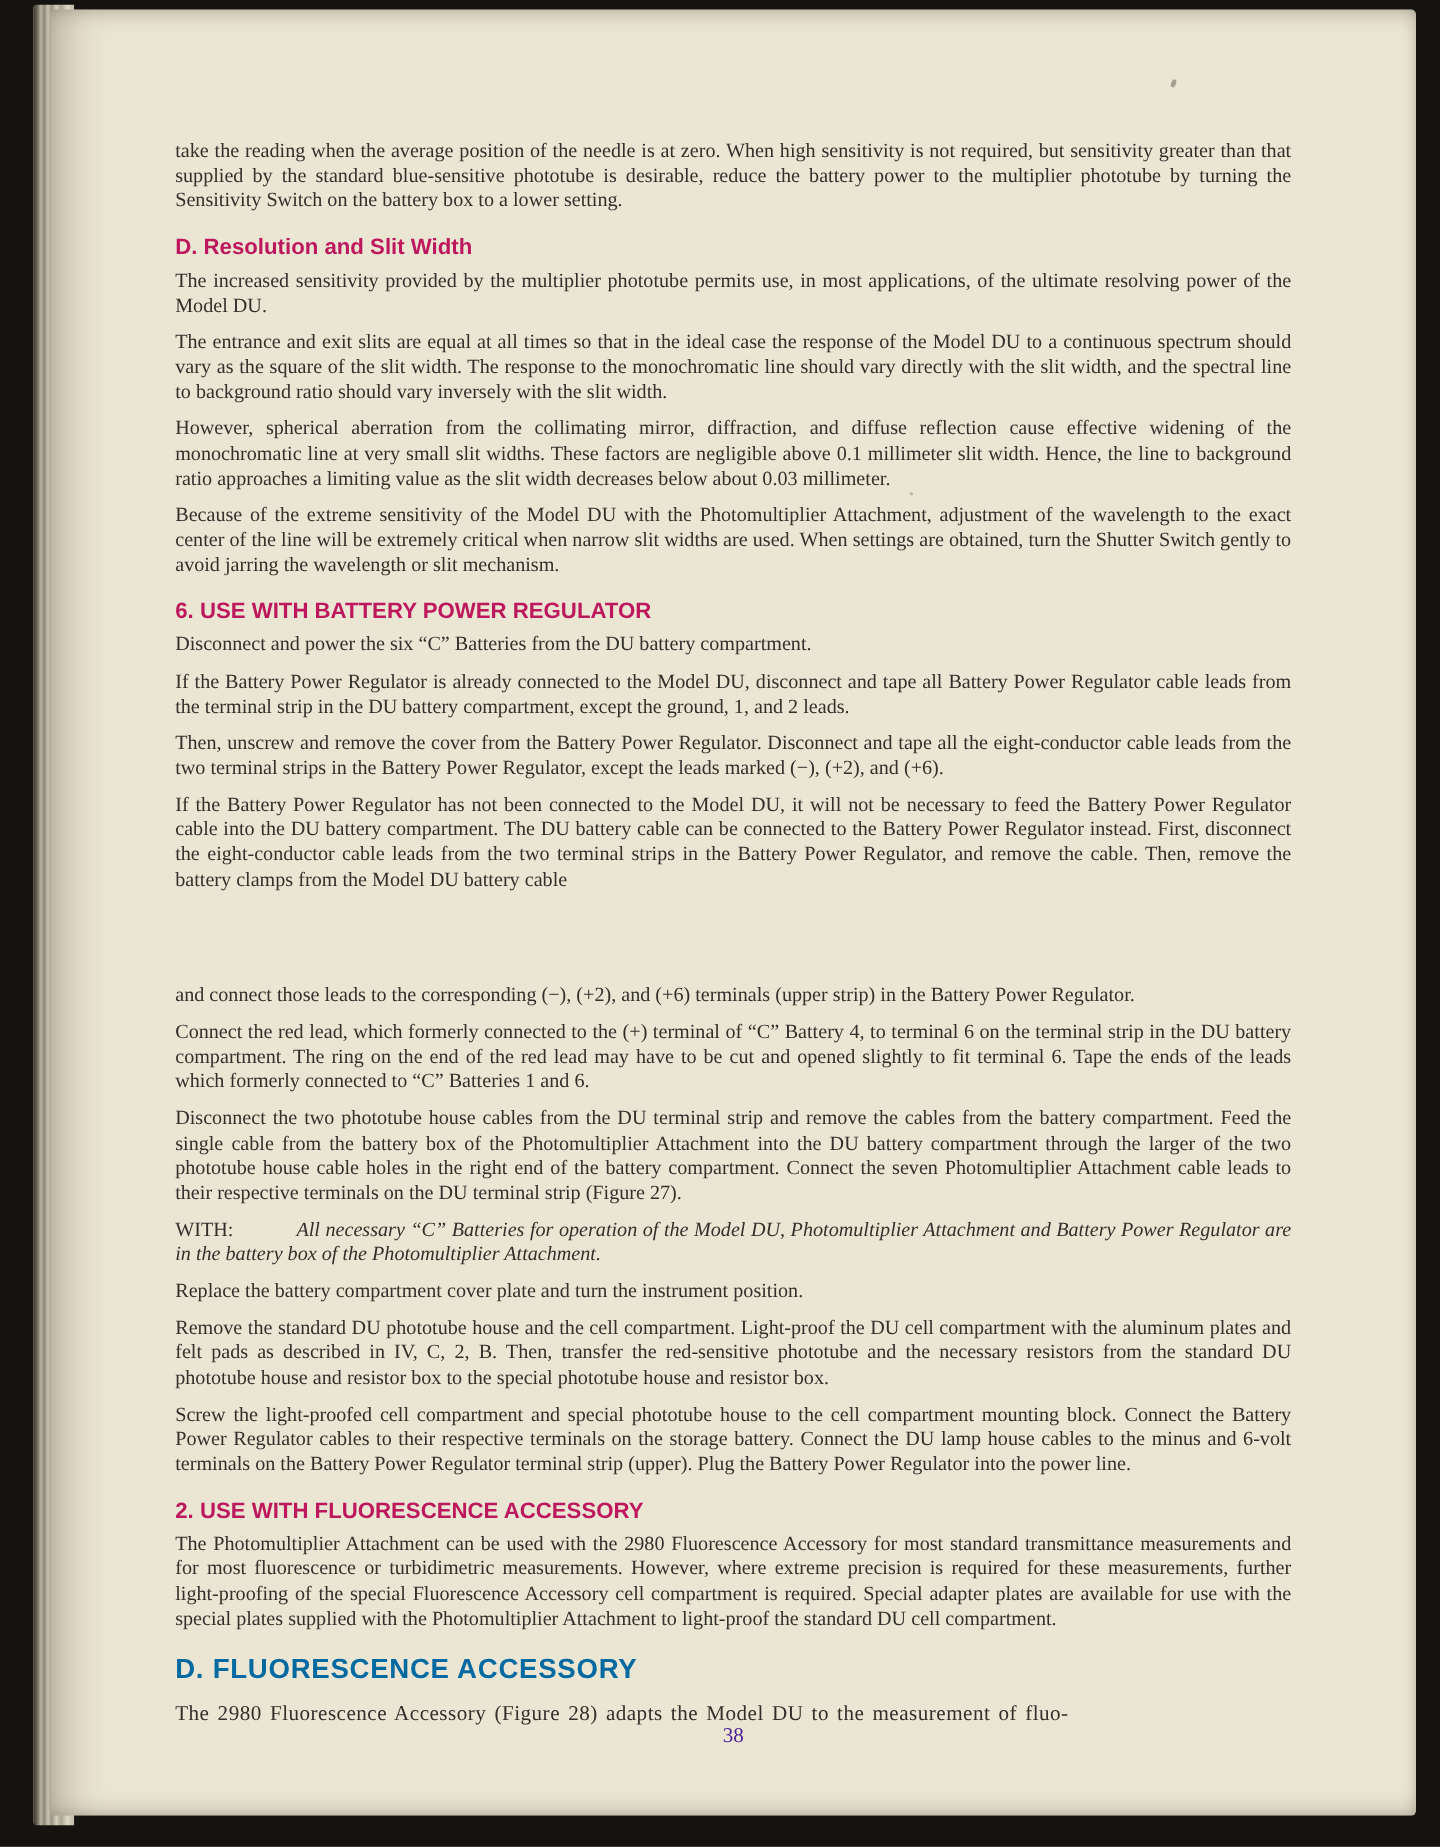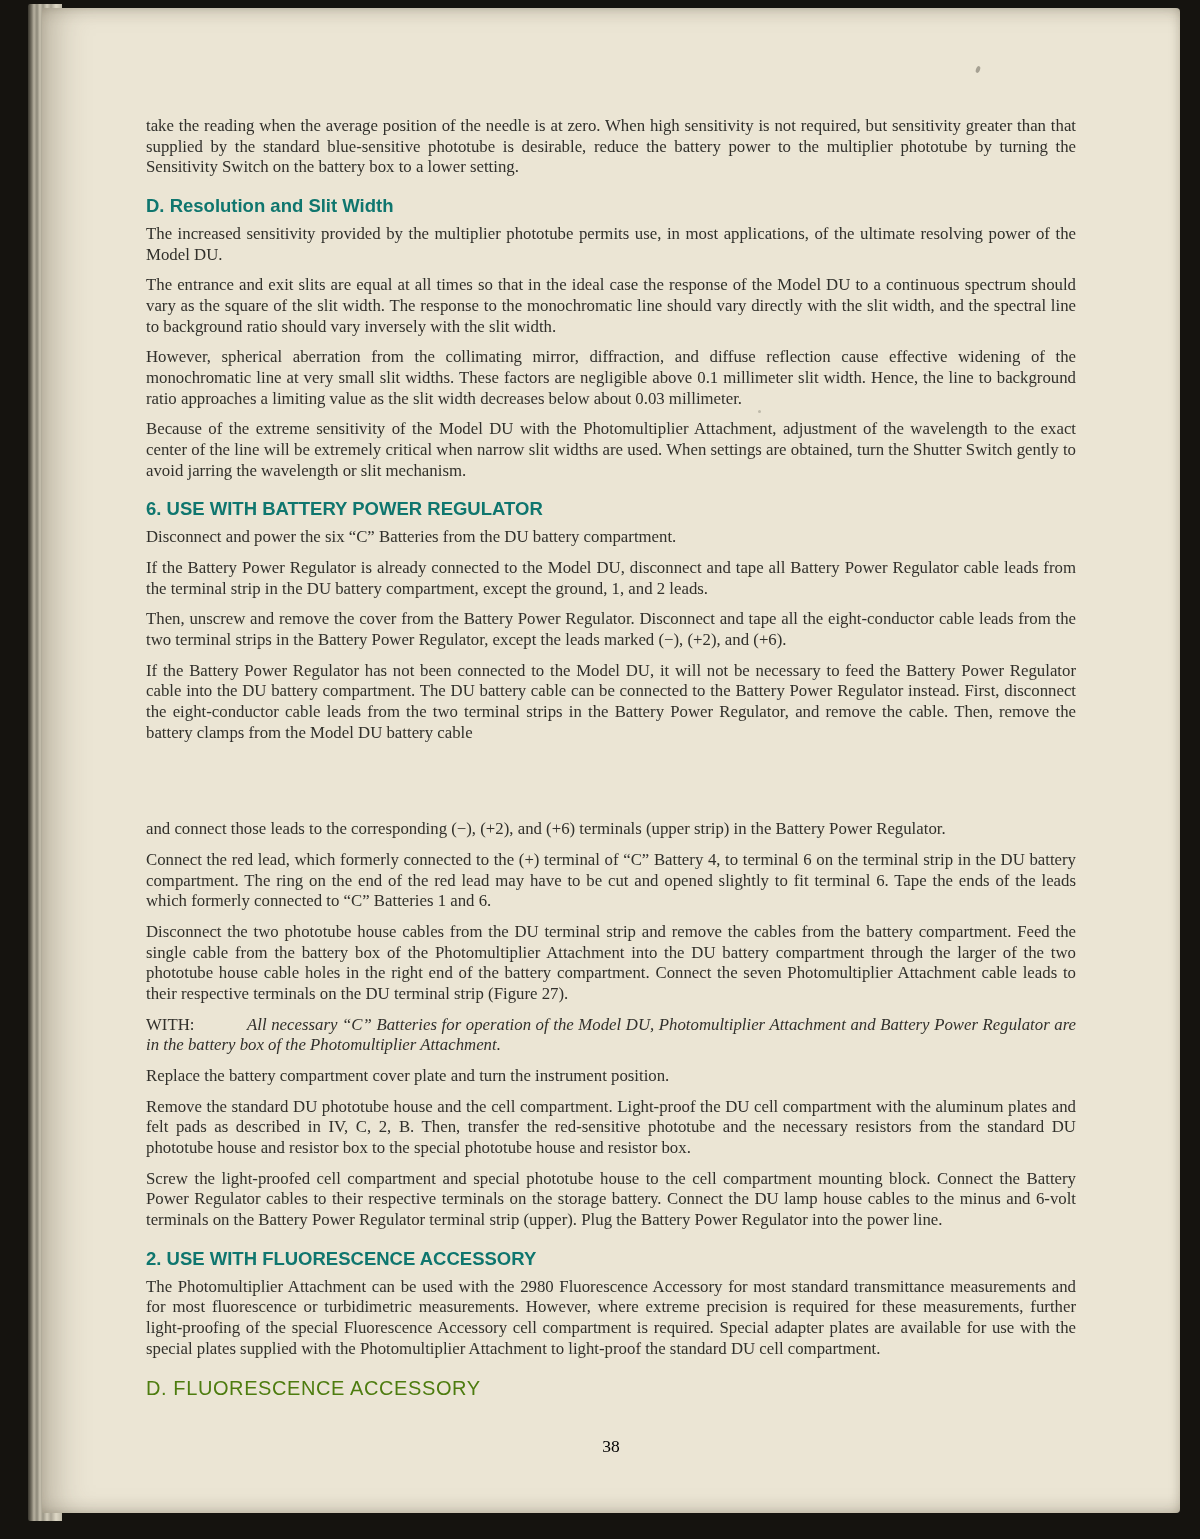--- a/index.html
+++ b/index.html
@@ -50,43 +50,43 @@
     word-spacing:2px;
     line-height:1.3;
   }
   .note .note-label{font-style:normal;}
   .note .note-text{font-style:italic;margin-left:48px;}
 
   .heading{
     font-family:"Liberation Sans", sans-serif;
     font-weight:bold;
     font-size:18.5px;line-height:1.25;
-    color:#0f766e;
+    color:#be185d;
     margin:16px 0 7px 0;
     padding-left:2.15em;text-indent:-2.15em; 
   }
   .subheading{
     font-family:"Liberation Sans", sans-serif;
     font-weight:bold;
     font-size:17.5px;line-height:1.2;
     color:#2c2b26;
     margin:13px 0 6px 0;
   }
   .heading-large{
     font-family:"Liberation Sans", sans-serif;
-    font-weight:normal;
-    font-size:20px;line-height:1.15;
+    font-weight:bold;
+    font-size:23px;line-height:1.15;
     letter-spacing:0.6px;
-    color:#4d7c0f;
+    color:#0369a1;
     margin:18px 0 12px 0;
   }
   .page-number{
     position:absolute;left:0;right:0;bottom:56px;
     text-align:center;
-    font-size:17.5px;color:#000000;
+    font-size:17.5px;color:#4c1d95;
   }
   .speck{position:absolute;border-radius:50%;background:#6e6a5c;opacity:.55;}
   .speck.s1{width:4px;height:7px;left:934px;top:58px;transform:rotate(20deg);}
   .speck.s3{width:3px;height:3px;left:716px;top:402px;opacity:.35;}
 </style>
 </head>
 <body>
 
 <div class="scan">
   <div class="edge-stack"></div>
@@ -109,20 +109,21 @@
           <p class="para">and connect those leads to the corresponding (−), (+2), and (+6) terminals (upper strip) in the Battery Power Regulator.</p>
           <p class="para">Connect the red lead, which formerly connected to the (+) terminal of “C” Battery 4, to terminal 6 on the terminal strip in the DU battery compartment. The ring on the end of the red lead may have to be cut and opened slightly to fit terminal 6. Tape the ends of the leads which formerly connected to “C” Batteries 1 and 6.</p>
           <p class="para">Disconnect the two phototube house cables from the DU terminal strip and remove the cables from the battery compartment. Feed the single cable from the battery box of the Photomultiplier Attachment into the DU battery compartment through the larger of the two phototube house cable holes in the right end of the battery compartment. Connect the seven Photomultiplier Attachment cable leads to their respective terminals on the DU terminal strip (Figure 27).</p>
           <p class="para note"><span class="note-label">WITH: </span><span class="note-text">All necessary “C” Batteries for operation of the Model DU, Photomultiplier Attachment and Battery Power Regulator are in the battery box of the Photomultiplier Attachment.</span></p>
           <p class="para">Replace the battery compartment cover plate and turn the instrument position.</p>
           <p class="para">Remove the standard DU phototube house and the cell compartment. Light-proof the DU cell compartment with the aluminum plates and felt pads as described in IV, C, 2, B. Then, transfer the red-sensitive phototube and the necessary resistors from the standard DU phototube house and resistor box to the special phototube house and resistor box.</p>
           <p class="para">Screw the light-proofed cell compartment and special phototube house to the cell compartment mounting block. Connect the Battery Power Regulator cables to their respective terminals on the storage battery. Connect the DU lamp house cables to the minus and 6-volt terminals on the Battery Power Regulator terminal strip (upper). Plug the Battery Power Regulator into the power line.</p>
           <h3 class="heading">2. USE WITH FLUORESCENCE ACCESSORY</h3>
           <p class="para">The Photomultiplier Attachment can be used with the 2980 Fluorescence Accessory for most standard transmittance measurements and for most fluorescence or turbidimetric measurements. However, where extreme precision is required for these measurements, further light-proofing of the special Fluorescence Accessory cell compartment is required. Special adapter plates are available for use with the special plates supplied with the Photomultiplier Attachment to light-proof the standard DU cell compartment.</p>
           <h2 class="heading-large">D. FLUORESCENCE ACCESSORY</h2>
+          <p class="para para-spaced">The 2980 Fluorescence Accessory (Figure 28) adapts the Model DU to the measurement of fluo-</p>
         </div>
     </div>
     <div class="page-number">38</div>
     <div class="speck s1"></div>
 
     <div class="speck s3"></div>
   </div>
 </div>
 
 </body></html>

